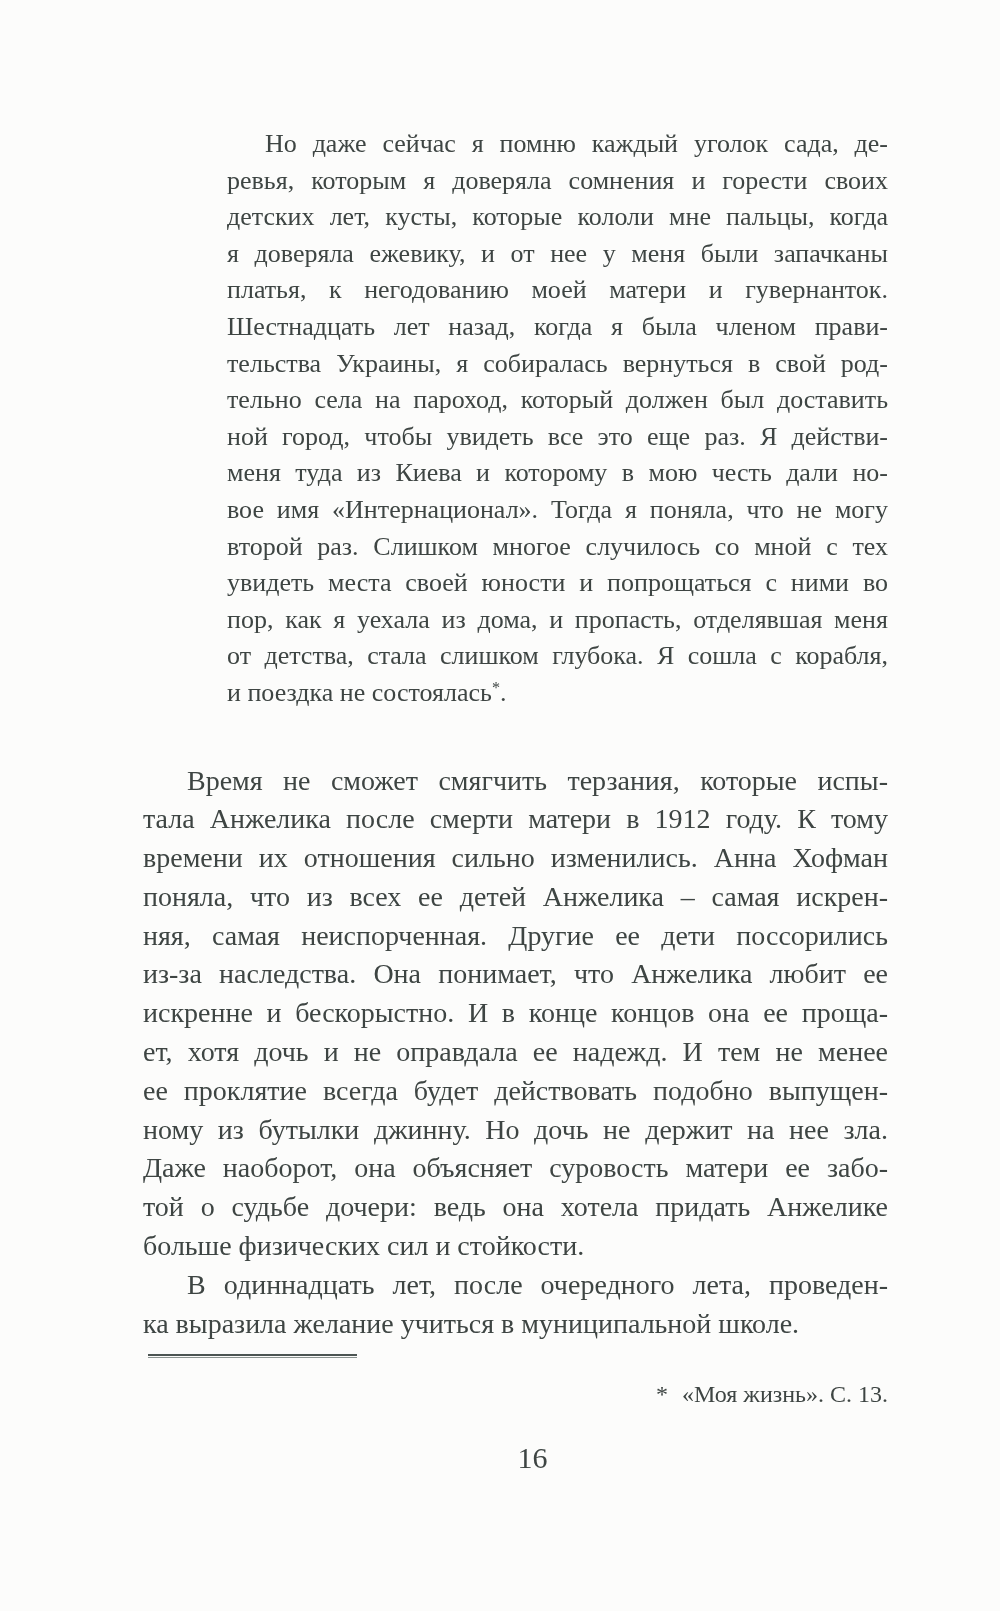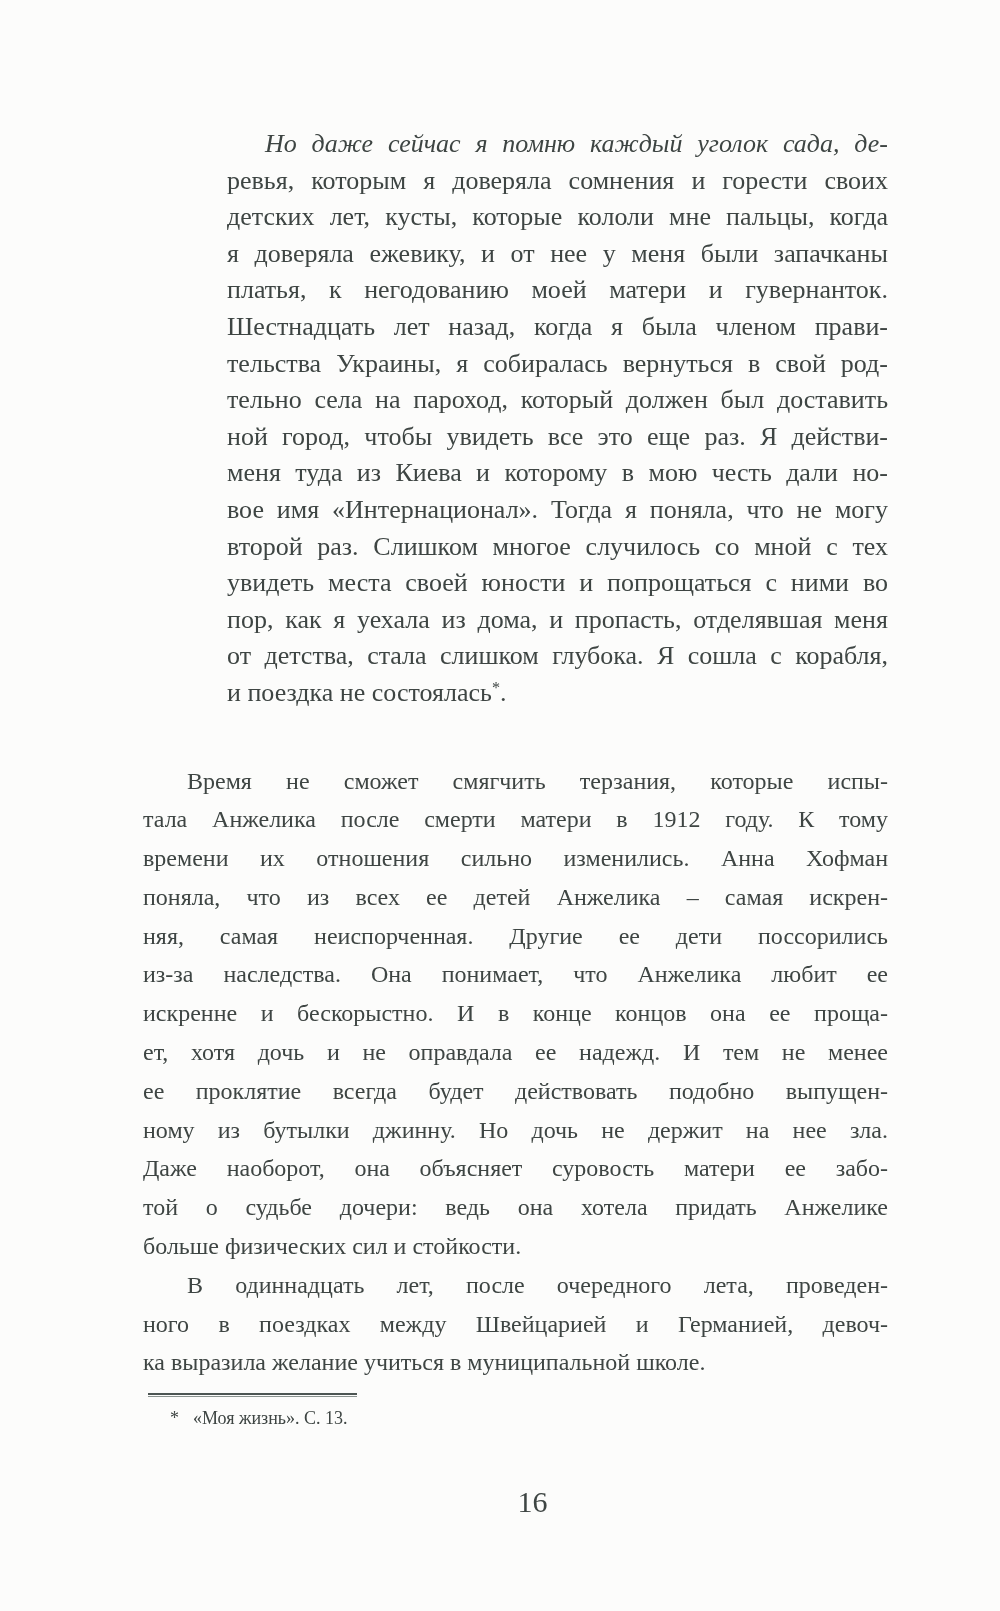--- a/index.html
+++ b/index.html
@@ -22,25 +22,25 @@
     top: 0;
     width: 745px;
   }
   
   .quote {
     margin: 126px 0 0 84px;
     width: 661px;
     font-size: 26px;
     line-height: 36.6px;
   }
-  .quote .line.first { text-indent: 38px; font-style: italic; }
+  .quote .line.first { text-indent: 38px; }
   
   .para {
     width: 745px;
-    font-size: 24px;
+    font-size: 28px;
     line-height: 38.8px;
   }
   .para-1 { margin-top: 50px; }
   .para-2 { margin-top: 0; }
   .para .line.first { text-indent: 44px; }
   
   .line {
     text-align: justify;
     text-align-last: justify;
     white-space: normal;
@@ -59,32 +59,33 @@
   .footnote-rule {
     margin-top: 11px;
     margin-left: 5px;
     width: 209px;
     height: 4px;
     border-top: 2px solid #4c5553;
     border-bottom: 1px solid #8a9390;
     box-sizing: border-box;
   }
   .footnote {
-    margin-top: 4px;
+    margin-top: 19px;
     padding-left: 27px;
-    font-size: 18px;
+    font-size: 24px;
     line-height: 34px;
+    text-align: right;
   }
   .fn-marker {
     display: inline-block;
     margin-right: 14px;
   }
   
   .page-number {
-    margin-top: 50px;
+    margin-top: 30px;
     width: 745px;
     text-align: center;
     font-size: 30px;
     line-height: 34px;
     padding-left: 34px;
     box-sizing: border-box;
   }
 </style>
 </head>
 <body>
@@ -122,21 +123,20 @@
         <div class="line">ет, хотя дочь и не оправдала ее надежд. И тем не менее</div>
         <div class="line">ее проклятие всегда будет действовать подобно выпущен-</div>
         <div class="line">ному из бутылки джинну. Но дочь не держит на нее зла.</div>
         <div class="line">Даже наоборот, она объясняет суровость матери ее забо-</div>
         <div class="line">той о судьбе дочери: ведь она хотела придать Анжелике</div>
         <div class="line last">больше физических сил и стойкости.</div>
       </div>
 
     <div class="para para-2">
         <div class="line first">В одиннадцать лет, после очередного лета, проведен-</div>
-        <div class="line">ного в поездках между Швейцарией и Германией, девоч-</div>
         <div class="line last">ка выразила желание учиться в муниципальной школе.</div>
       </div>
 
     <div class="footnote-rule"></div>
 
     <div class="footnote">
       <span class="fn-marker">*</span><span class="fn-text">«Моя жизнь». С. 13.</span>
     </div>
 
     <div class="page-number">16</div>

